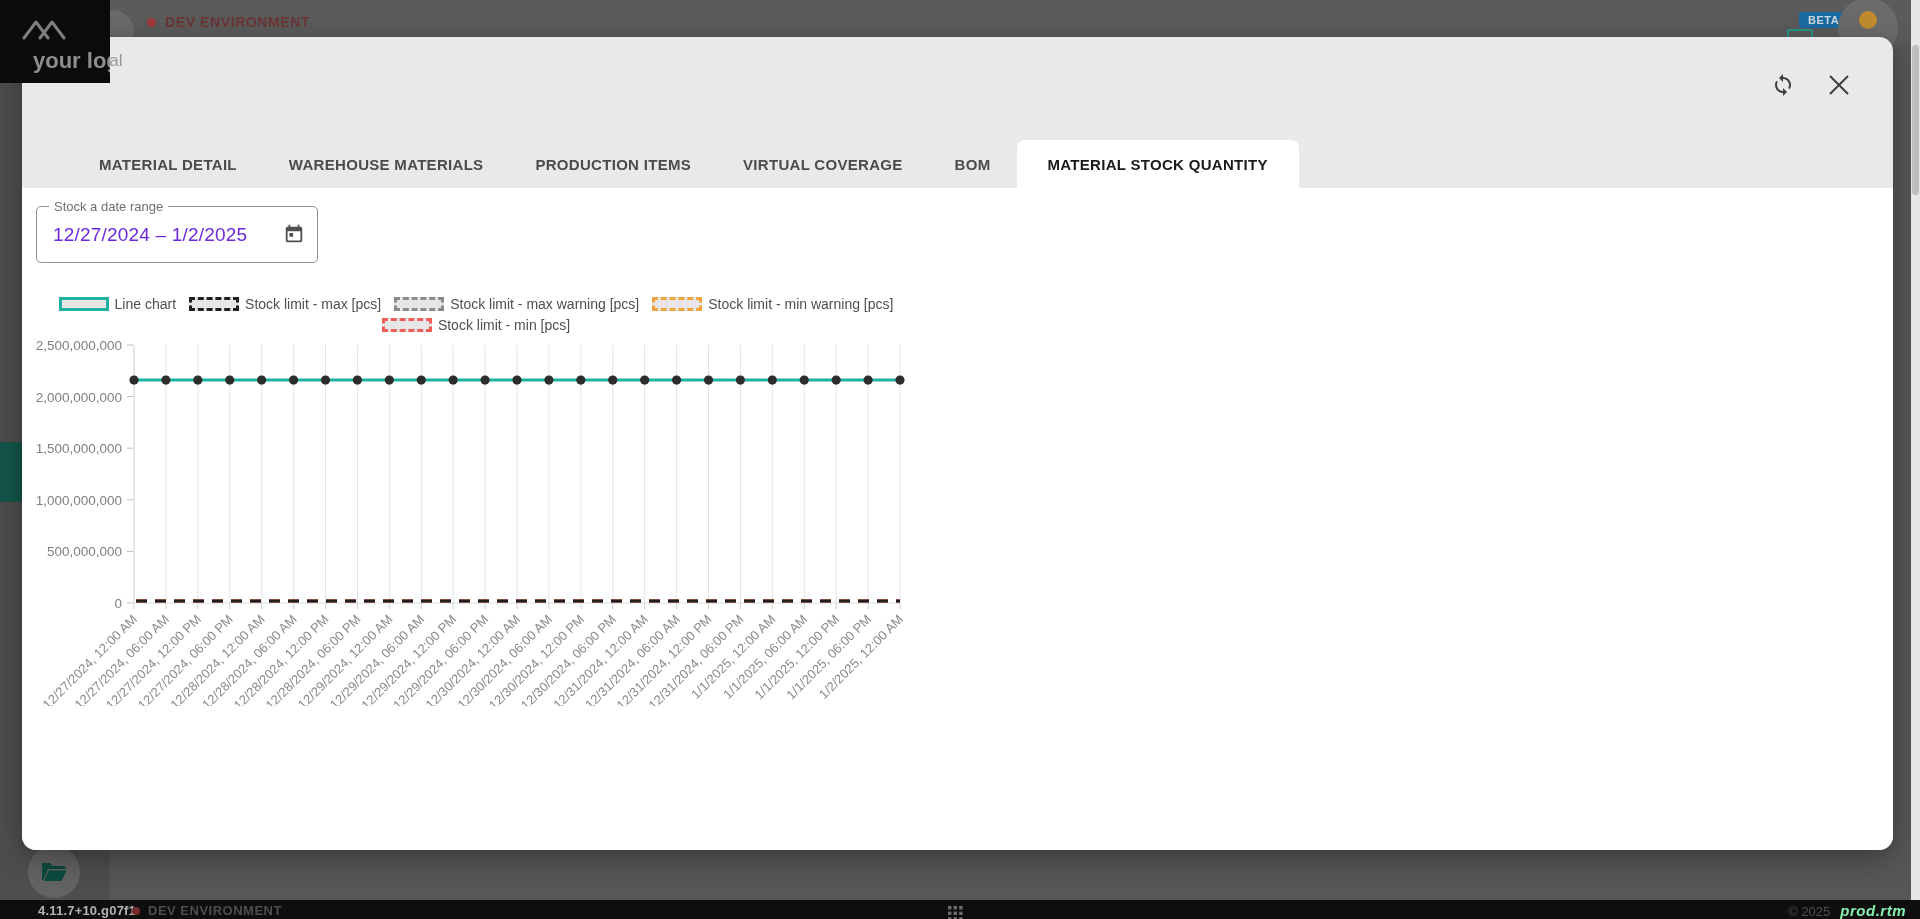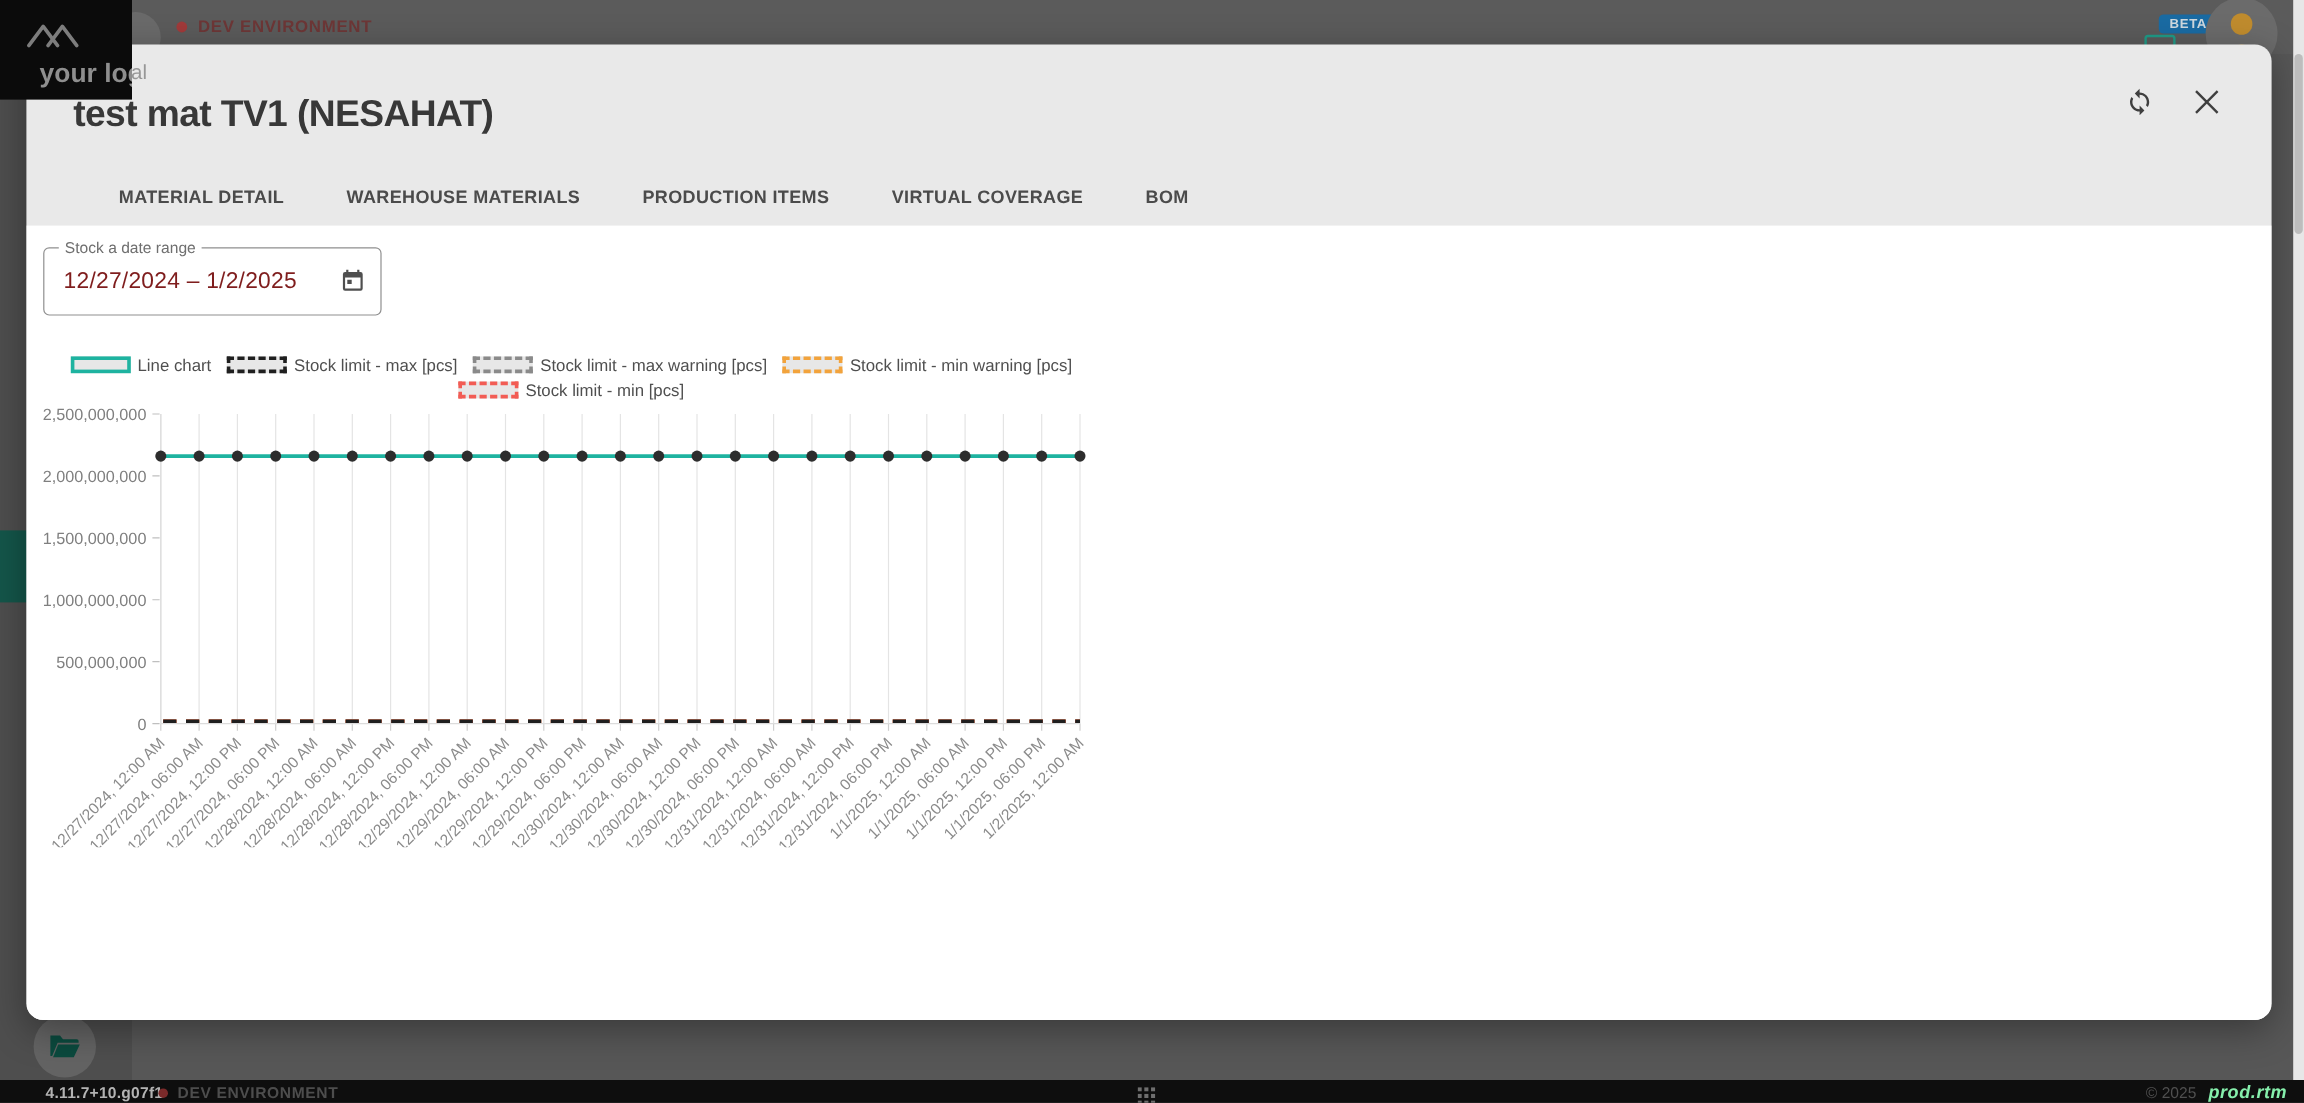--- a/index.html
+++ b/index.html
@@ -54,21 +54,21 @@
   .tab { display:flex; align-items:center; padding:0 26px; font-size:15px; font-weight:bold; letter-spacing:.3px;
     color:#4b4b4b; cursor:pointer; white-space:nowrap; }
   .tab.active { background:#ffffff; border-radius:8px 8px 0 0; color:#1a1a1a; padding:0 31px; }
 
   .modal-content { position:relative; flex:1; background:#ffffff; }
 
   
   .date-field { position:absolute; left:14px; top:18px; width:282px; height:57px; border:1px solid #8f8f8f;
     border-radius:5px; }
   .date-label { position:absolute; left:12px; top:-8px; background:#ffffff; padding:0 5px; font-size:13px; color:#6f6f6f; }
-  .date-value { position:absolute; left:16px; top:17px; font-size:19px; color:#7f1d1d; letter-spacing:.2px; }
+  .date-value { position:absolute; left:16px; top:17px; font-size:19px; color:#6d28d9; letter-spacing:.2px; }
   .date-cal-btn { position:absolute; right:10px; top:15px; width:26px; height:26px; background:none; border:none;
     cursor:pointer; color:#4f4f4f; padding:0; }
 
   
   .legend { position:absolute; left:0; top:108px; width:908px; display:flex; flex-wrap:wrap;
     justify-content:center; column-gap:13px; row-gap:5px; }
   .legend-item { display:flex; align-items:center; gap:6px; }
   .legend-swatch { width:50px; height:14px; background:#e7e7e7; border:3.5px solid #000; flex:none; }
   .legend-label { font-size:14px; color:#4f4f4f; white-space:nowrap; }
 
@@ -105,41 +105,41 @@
   </svg>
 </div>
 
 <div class="scrollbar">
   <div class="scroll-thumb"></div>
 </div>
 
 <div class="modal">
   <div class="modal-head">
     <div class="m-eyebrow">Material</div>
-    <div class="m-title">test mat TV1 (NESAHAT)</div>
     <div class="m-actions">
       <button class="icon-btn">
         <svg width="24" height="24" viewBox="0 0 24 24">
           <path fill="currentColor" d="M12 4V1L8 5l4 4V6c3.31 0 6 2.69 6 6 0 1.01-.25 1.97-.7 2.8l1.46 1.46C19.54 15.03 20 13.57 20 12c0-4.42-3.58-8-8-8zm0 14c-3.31 0-6-2.69-6-6 0-1.01.25-1.97.7-2.8L5.24 7.74C4.46 8.97 4 10.43 4 12c0 4.42 3.58 8 8 8v3l4-4-4-4v3z"></path>
         </svg>
       </button>
       <button class="icon-btn">
         <svg width="24" height="24" viewBox="0 0 24 24">
           <path d="M3 3 L21 21 M21 3 L3 21" stroke="currentColor" stroke-width="2" fill="none"></path>
         </svg>
       </button>
     </div>
   </div>
 
   <div class="tabs-row" id="tabs-row">
       <div class="tab">MATERIAL DETAIL</div>
       <div class="tab">WAREHOUSE MATERIALS</div>
       <div class="tab">PRODUCTION ITEMS</div>
       <div class="tab">VIRTUAL COVERAGE</div>
       <div class="tab">BOM</div>
+      <div class="tab active">MATERIAL STOCK QUANTITY</div>
     </div>
 
   <div class="modal-content">
     <div class="date-field">
       <span class="date-label">Stock a date range</span>
       <span class="date-value">12/27/2024 – 1/2/2025</span>
       <button class="date-cal-btn">
         <svg width="22" height="22" viewBox="0 0 24 24">
           <path fill="currentColor" d="M19 4h-1V2h-2v2H8V2H6v2H5a2 2 0 0 0-2 2v13a2 2 0 0 0 2 2h14a2 2 0 0 0 2-2V6a2 2 0 0 0-2-2zm0 15H5V9h14v10zM7 11h4v4H7z"></path>
         </svg>

